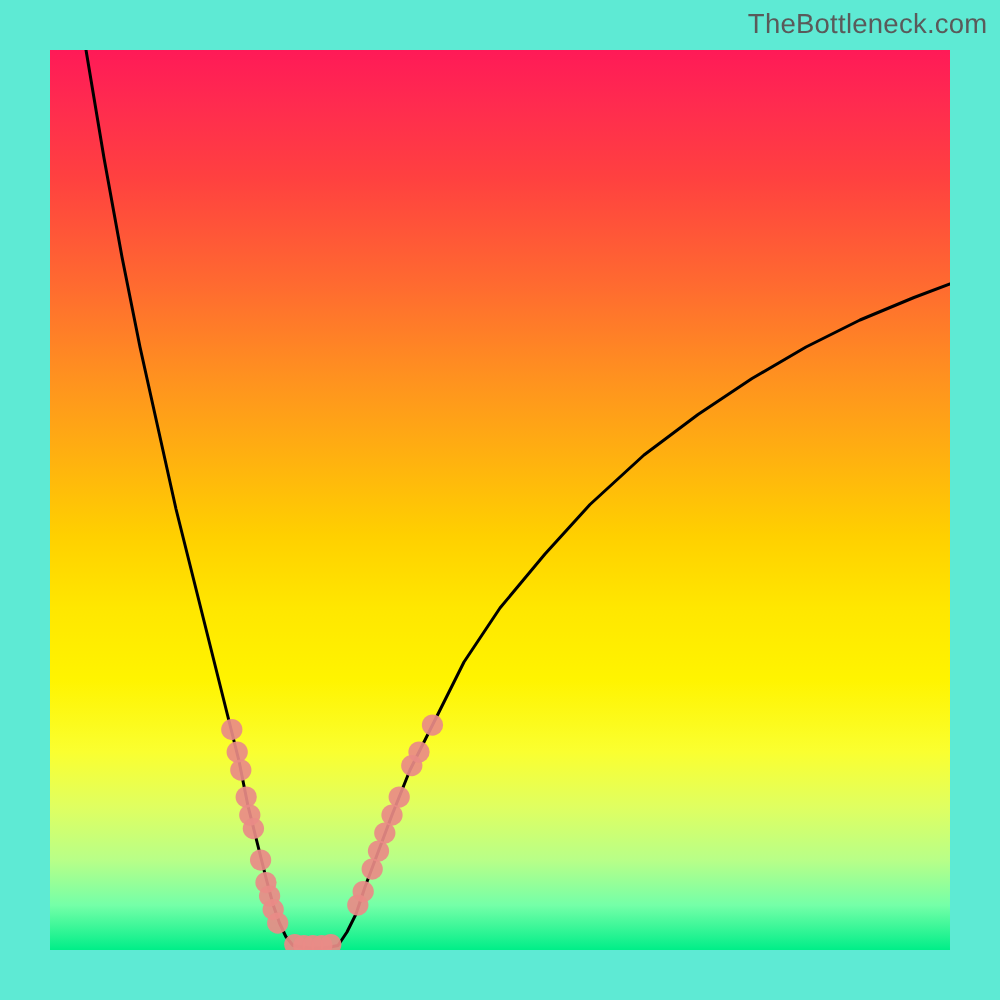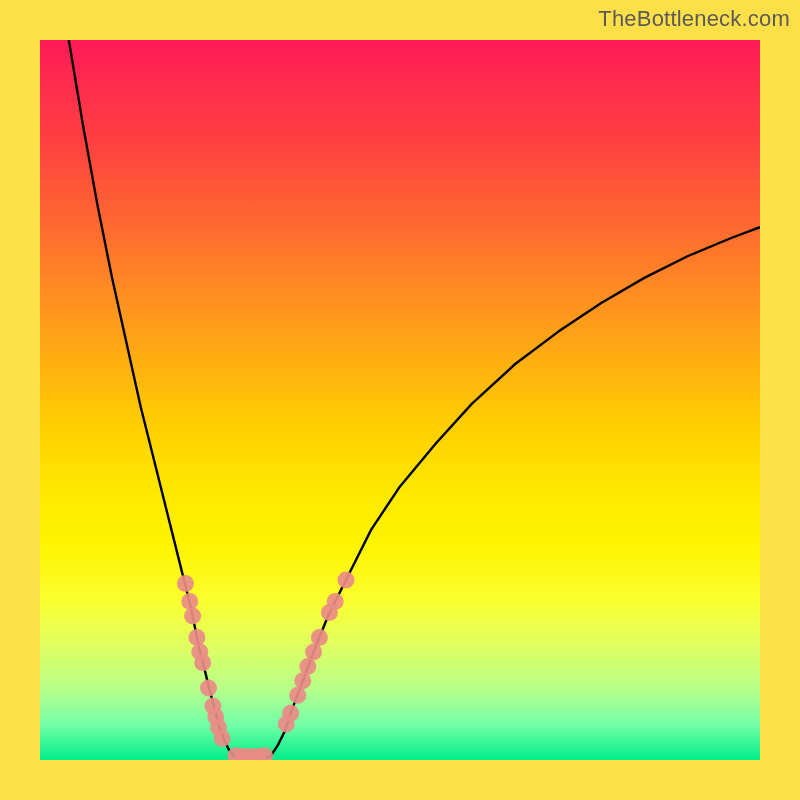--- a/index.html
+++ b/index.html
@@ -8,21 +8,21 @@
     width: 800px;
     height: 800px;
     overflow: hidden;
     background: #000;
     font-family: Arial, Helvetica, sans-serif;
   }
   #container {
     position: relative;
     width: 800px;
     height: 800px;
-    background: #fde047;
+    background: #5eead4;
   }
   #plot-area {
     position: absolute;
     left: 40px;
     top: 40px;
     width: 720px;
     height: 720px;
     background: linear-gradient(to bottom,
       #ff1a57 0%,
       #ff2b4f 6%,

